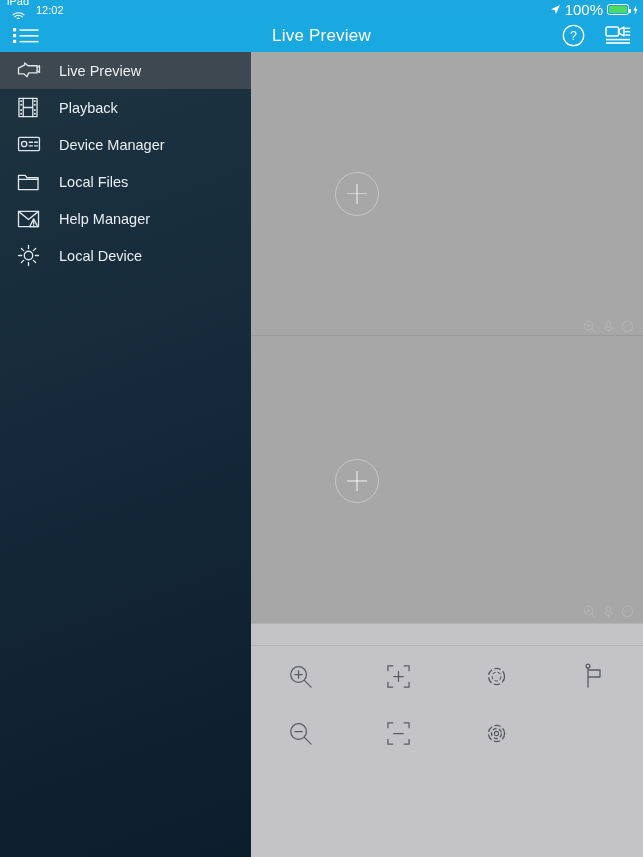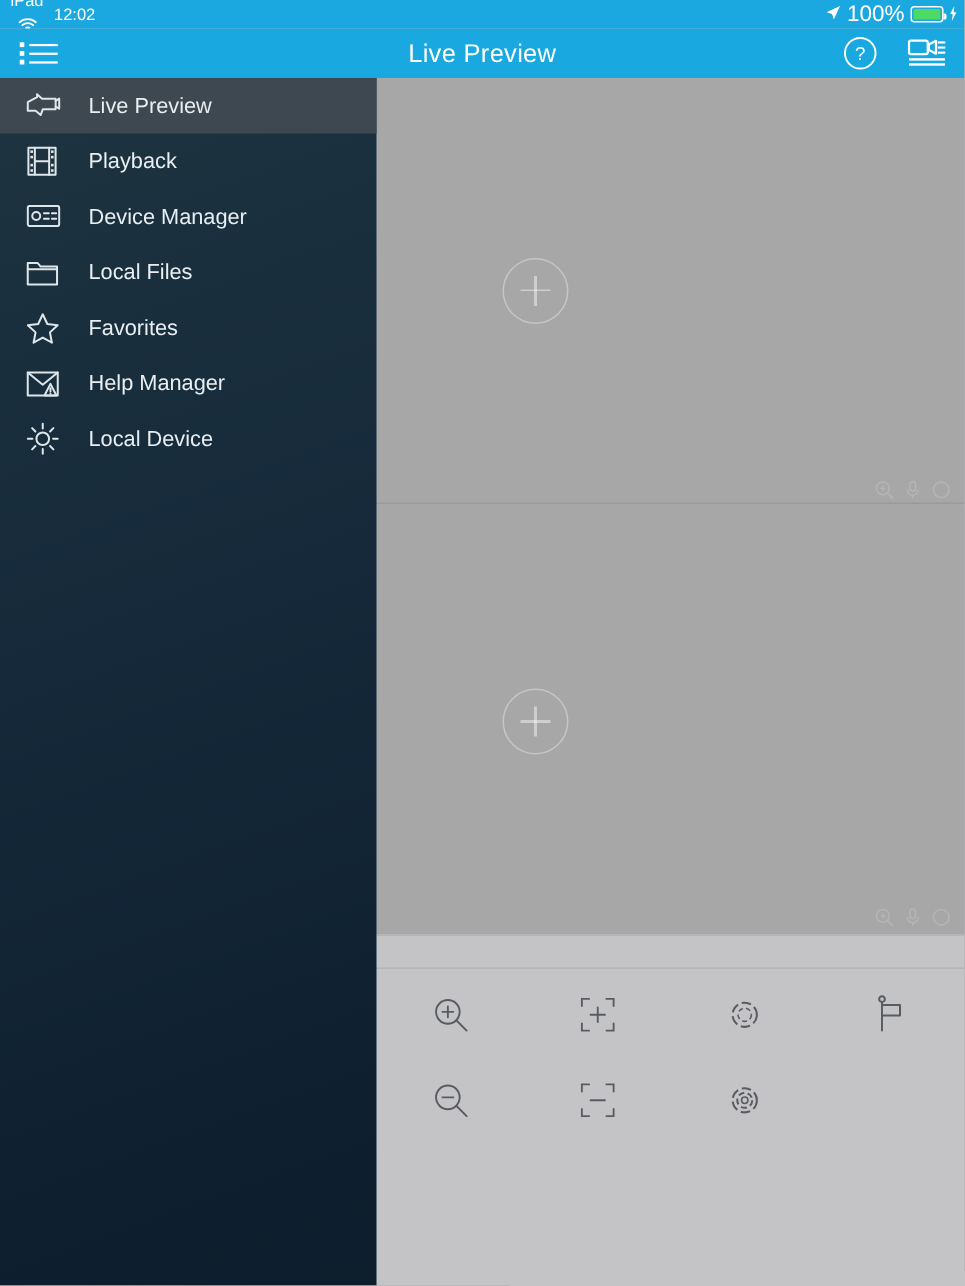--- a/index.html
+++ b/index.html
@@ -400,28 +400,20 @@
       <span class="menu-icon">
         <svg width="23" height="20" viewBox="0 0 24 21">
           <path d="M1.5 18.5 V3.5 H8.5 L10.5 6 H22 V18.5 Z" class="icon-stroke"></path>
           <path d="M1.5 7.8 H22" class="icon-stroke"></path>
         </svg>
       </span>
       <span class="menu-label">Local Files</span>
     </div>
 
 
-    <div class="menu-item">
-      <span class="menu-icon">
-        <svg width="23" height="22" viewBox="0 0 24 23">
-          <path d="M12 1.6 L15.2 8.4 L22.4 9.2 L17 14.2 L18.4 21.4 L12 17.8 L5.6 21.4 L7 14.2 L1.6 9.2 L8.8 8.4 Z" class="icon-stroke"></path>
-        </svg>
-      </span>
-      <span class="menu-label">Favorites</span>
-    </div>
 
     <div class="menu-item">
       <span class="menu-icon">
         <svg width="23" height="20" viewBox="0 0 24 21">
           <rect x="1.5" y="2.5" width="21" height="16" class="icon-stroke"></rect>
           <path d="M1.5 2.5 L12 11 L22.5 2.5" class="icon-stroke"></path>
           <path d="M13.2 18.5 L17.4 10.4 L21.6 18.5 Z" class="icon-stroke" fill="#13293a"></path>
           <path d="M17.4 13.4v2.4" class="icon-stroke"></path>
           <circle cx="17.4" cy="17.2" r="0.7" fill="#dfe6ea"></circle>
         </svg>

